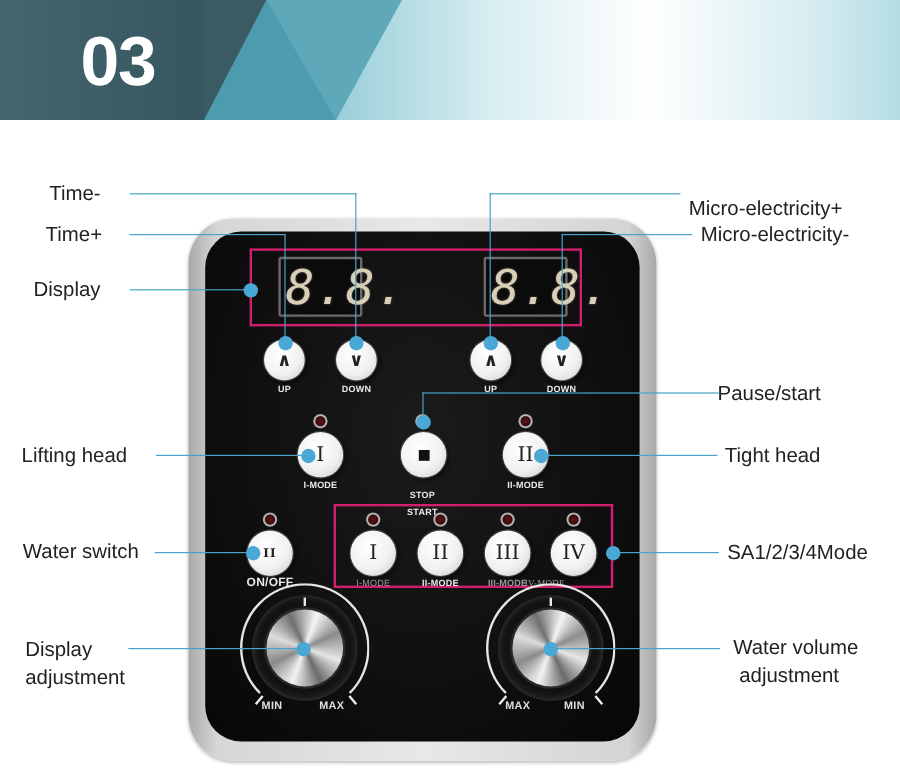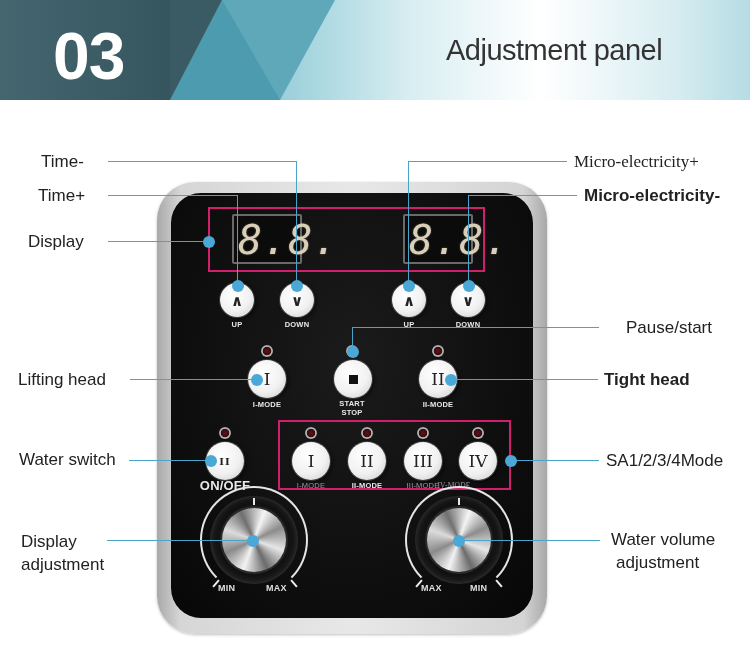--- a/index.html
+++ b/index.html
@@ -9,21 +9,21 @@
   
   .banner { position: absolute; left: 0; top: 0; width: 750px; height: 100px; overflow: hidden;
     background: linear-gradient(90deg, #5aa6b8 0%, #7fc2cf 30%, #d9eef2 55%, #ffffff 72%, #d7edf1 90%, #b5dce4 100%); }
   .banner .dark-fill { position: absolute; left: 0; top: 0; width: 170px; height: 100px; background: linear-gradient(90deg,#44666f,#36555f); }
   .banner .tri1 { position: absolute; left: 170px; top: 0; width: 0; height: 0;
     border-top: 100px solid #3a5a64; border-right: 52px solid transparent; }
   .banner .teal { position: absolute; left: 170px; top: 0; width: 165px; height: 100px;
     background: #5ea8ba; clip-path: polygon(52px 0, 165px 0, 110px 100px, 0 100px); }
   .banner .teal2 { position: absolute; left: 170px; top: 0; width: 165px; height: 100px;
     background: #4d9bae; clip-path: polygon(0 100px, 52px 0, 110px 100px); }
-  .banner .num { position: absolute; left: 53px; top: 18px; font-size: 66px; font-weight: bold; color: #ffffff; letter-spacing: -1px; }
+  .banner .num { position: absolute; left: 67px; top: 18px; font-size: 58px; font-weight: bold; color: #ffffff; letter-spacing: -1px; }
   .banner .title { position: absolute; left: 446px; top: 34px; font-size: 29px; color: #333333; letter-spacing: -0.5px; }
 
   
   .panel-outer { position: absolute; left: 157px; top: 182px; width: 390px; height: 452px; border-radius: 38px;
     background: linear-gradient(90deg, #a9a9a9 0%, #d6d6d6 6%, #e8e8e8 50%, #d4d4d4 94%, #a8a8a8 100%); box-shadow: 0 1px 3px rgba(0,0,0,0.25); }
   .panel-inner { position: absolute; left: 171px; top: 193px; width: 362px; height: 425px; border-radius: 30px;
     background: radial-gradient(ellipse at 50% 40%, #1b1b1b 0%, #0d0d0d 70%, #070707 100%); }
 
   .highlight-box { position: absolute; border: 2px solid #d21f6d; }
 
@@ -68,21 +68,20 @@
 </style>
 </head>
 <body>
 
 <div class="banner">
   <div class="dark-fill"></div>
   <div class="teal"></div>
   <div class="teal2"></div>
   <div class="tri1"></div>
   <div class="num">03</div>
-  <div class="title">Adjustment panel</div>
 </div>
 
 <div class="panel-outer"></div>
 <div class="panel-inner"></div>
 
 <div class="highlight-box" style="left:208px; top:207px; width:277px; height:65px;"></div>
 
 <div class="display" style="left:232px; top:214px;">
   <span class="digits">8.8.</span>
 </div>
@@ -113,54 +112,54 @@
 <div class="led" style="left:261px; top:345px;"></div>
 <div class="btn mid" style="left:248px; top:360px;">
   <span class="glyph">I</span>
 </div>
 <div class="btn-label" style="left:237px; top:400px;">I-MODE</div>
 
 <div class="led" style="left:346px; top:345px;"></div>
 <div class="btn mid" style="left:334px; top:360px;">
   <span class="stop-sq"></span>
 </div>
-<div class="btn-label" style="left:322px; top:399px;">START</div>
+<div class="btn-label" style="left:322px; top:422px;">START</div>
 <div class="btn-label" style="left:322px; top:408px;">STOP</div>
 
 <div class="led" style="left:432px; top:345px;"></div>
 <div class="btn mid" style="left:419px; top:360px;">
   <span class="glyph">II</span>
 </div>
 <div class="btn-label" style="left:408px; top:400px;">II-MODE</div>
 
 <div class="led" style="left:219px; top:427px;"></div>
 <div class="btn mid" style="left:206px; top:442px;">
   <span class="pause">II</span>
 </div>
-<div class="btn-label" style="left:195px; top:481px; font-size:13px;">ON/OFF</div>
+<div class="btn-label" style="left:195px; top:481px; font-size:10px;">ON/OFF</div>
 
 <div class="highlight-box" style="left:278px; top:420px; width:233px; height:70px;"></div>
 
 <div class="led" style="left:305px; top:427px;"></div>
 <div class="btn mid" style="left:292px; top:442px;">
   <span class="glyph">I</span>
 </div>
 <div class="btn-label dim" style="left:281px; top:481px;">I-MODE</div>
 
 <div class="led" style="left:361px; top:427px;"></div>
 <div class="btn mid" style="left:348px; top:442px;">
   <span class="glyph">II</span>
 </div>
 <div class="btn-label" style="left:337px; top:481px;">II-MODE</div>
 
 <div class="led" style="left:417px; top:427px;"></div>
 <div class="btn mid" style="left:404px; top:442px;">
   <span class="glyph">III</span>
 </div>
-<div class="btn-label dim" style="left:393px; top:481px;">III-MODE</div>
+<div class="btn-label dim" style="left:393px; top:481px;font-weight:bold;">III-MODE</div>
 
 <div class="led" style="left:472px; top:427px;"></div>
 <div class="btn mid" style="left:459px; top:442px;">
   <span class="glyph">IV</span>
 </div>
 <div class="btn-label dim" style="left:424px; top:481px;font-family:Liberation Serif, serif;">IV-MODE</div>
 
 <div class="knob-ring" style="left:200px; top:486px;"></div>
 <div class="knob-base" style="left:210px; top:496px;"></div>
 <div class="knob-mark" style="left:253px; top:498px;"></div>
@@ -186,40 +185,40 @@
 
 <div class="callout-label" style="left:38px; top:186px;">Time+</div>
 <div class="callout-line" style="left:108px; top:195px; width:130px; height:1px;"></div>
 <div class="callout-line" style="left:237px; top:195px; width:1px; height:90px;"></div>
 <div class="dot" style="left:232px; top:280px;"></div>
 
 <div class="callout-label" style="left:28px; top:232px;">Display</div>
 <div class="callout-line" style="left:108px; top:241px; width:100px; height:1px;"></div>
 <div class="dot" style="left:203px; top:236px;"></div>
 
-<div class="callout-label" style="left:574px; top:152px;font-family:Liberation Serif, serif;">Micro-electricity+</div>
+<div class="callout-label" style="left:574px; top:164px;">Micro-electricity+</div>
 <div class="callout-line" style="left:408px; top:161px; width:159px; height:1px;"></div>
 <div class="callout-line" style="left:408px; top:161px; width:1px; height:124px;"></div>
 <div class="dot" style="left:403px; top:280px;"></div>
 
-<div class="callout-label" style="left:584px; top:186px;font-weight:bold;">Micro-electricity-</div>
+<div class="callout-label" style="left:584px; top:186px;">Micro-electricity-</div>
 <div class="callout-line" style="left:468px; top:195px; width:109px; height:1px;"></div>
 <div class="callout-line" style="left:468px; top:195px; width:1px; height:90px;"></div>
 <div class="dot" style="left:463px; top:280px;"></div>
 
-<div class="callout-label" style="left:606px; top:318px;margin-left:20px;">Pause/start</div>
+<div class="callout-label" style="left:578px; top:318px;margin-left:20px;">Pause/start</div>
 <div class="callout-line" style="left:352px; top:327px; width:247px; height:1px;"></div>
 <div class="callout-line" style="left:352px; top:327px; width:1px; height:24px;"></div>
 <div class="dot" style="left:347px; top:346px;"></div>
 
 <div class="callout-label" style="left:18px; top:370px;">Lifting head</div>
 <div class="callout-line" style="left:130px; top:379px; width:126px; height:1px;"></div>
 <div class="dot" style="left:251px; top:374px;"></div>
 
-<div class="callout-label" style="left:604px; top:370px;font-weight:bold;">Tight head</div>
+<div class="callout-label" style="left:604px; top:370px;">Tight head</div>
 <div class="callout-line" style="left:450px; top:379px; width:148px; height:1px;"></div>
 <div class="dot" style="left:445px; top:374px;"></div>
 
 <div class="callout-label" style="left:19px; top:450px;">Water switch</div>
 <div class="callout-line" style="left:129px; top:460px; width:82px; height:1px;"></div>
 <div class="dot" style="left:205px; top:455px;"></div>
 
 <div class="callout-label" style="left:606px; top:451px;">SA1/2/3/4Mode</div>
 <div class="callout-line" style="left:511px; top:460px; width:88px; height:1px;"></div>
 <div class="dot" style="left:505px; top:455px;"></div>

